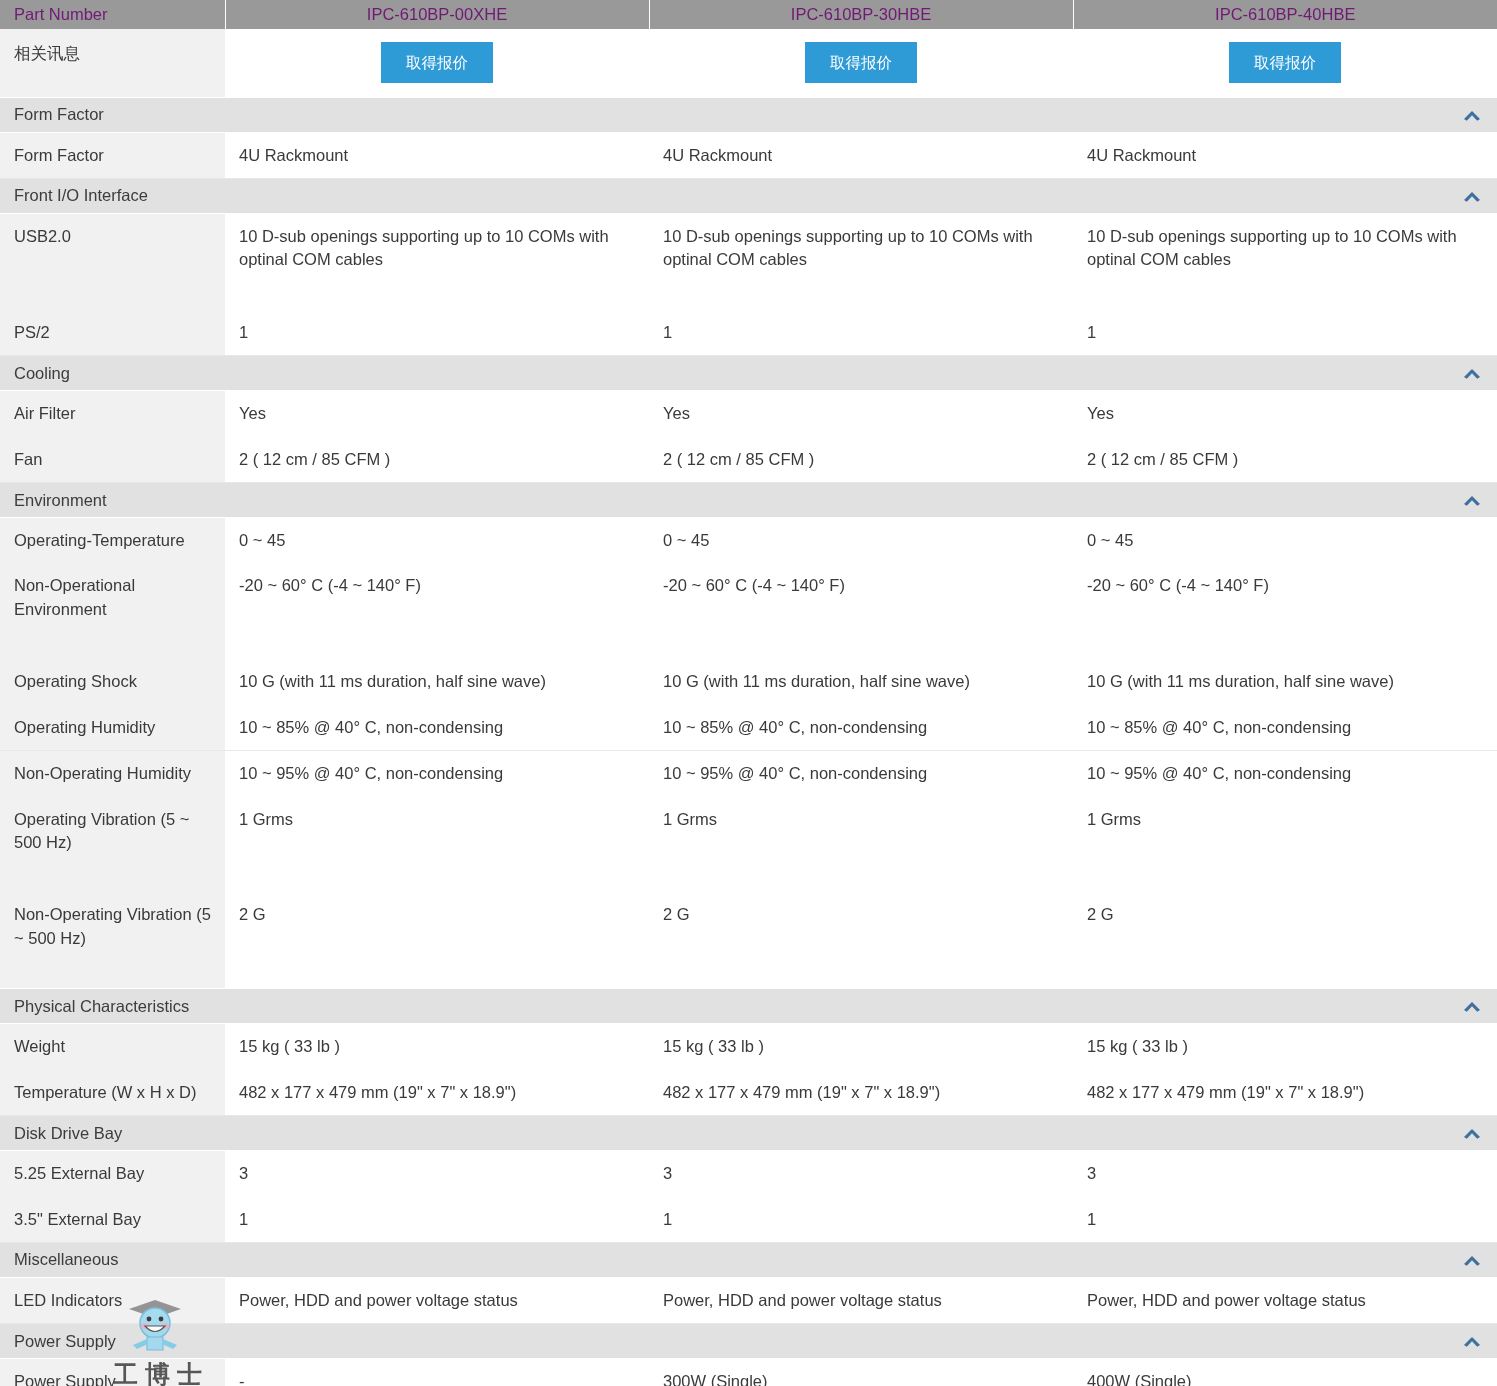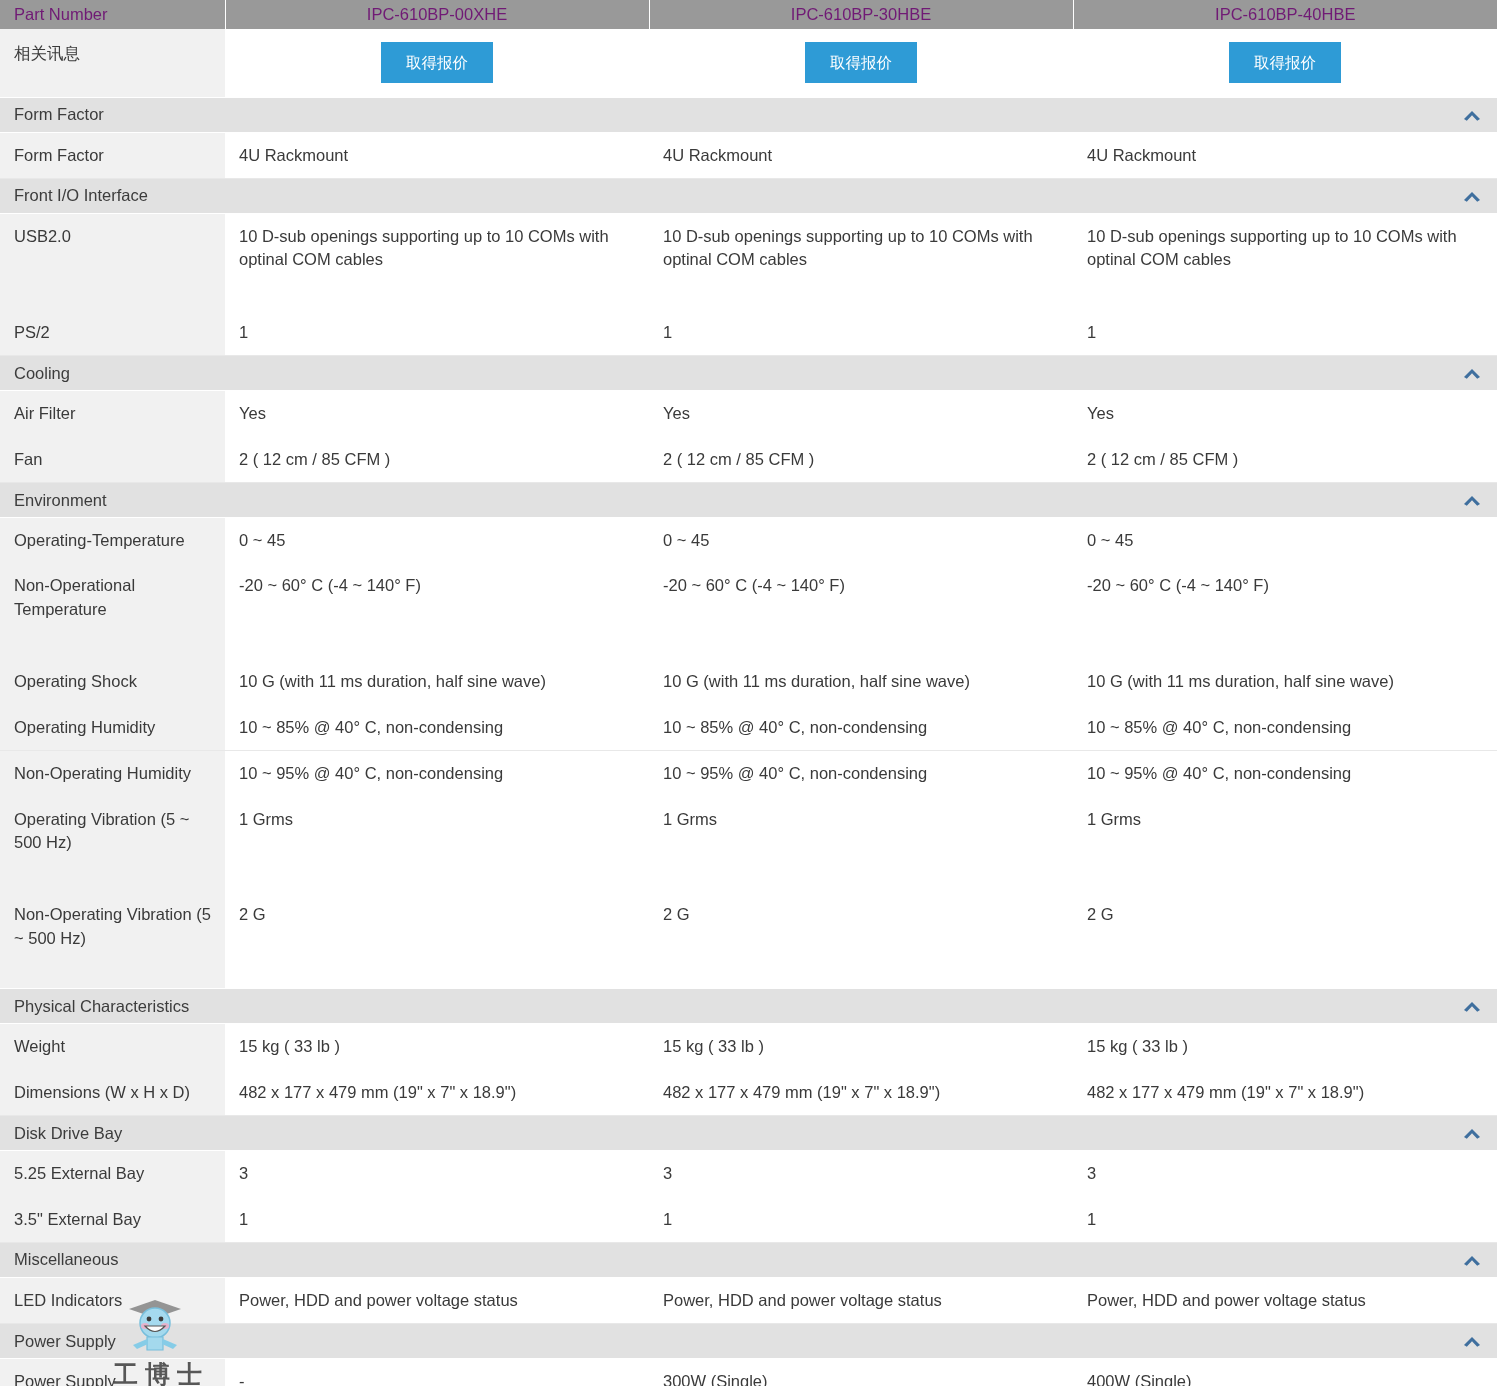--- a/index.html
+++ b/index.html
@@ -232,21 +232,21 @@
             </svg>
           </span></td>
       </tr>
       <tr class="data-row">
         <td class="label-cell">Operating-Temperature</td>
         <td>0 ~ 45</td>
         <td>0 ~ 45</td>
         <td>0 ~ 45</td>
       </tr>
       <tr class="data-row tall">
-        <td class="label-cell">Non-Operational Temperature</td>
+        <td class="label-cell">Non-Operational Environment</td>
         <td>-20 ~ 60° C (-4 ~ 140° F)</td>
         <td>-20 ~ 60° C (-4 ~ 140° F)</td>
         <td>-20 ~ 60° C (-4 ~ 140° F)</td>
       </tr>
       <tr class="data-row">
         <td class="label-cell">Operating Shock</td>
         <td>10 G (with 11 ms duration, half sine wave)</td>
         <td>10 G (with 11 ms duration, half sine wave)</td>
         <td>10 G (with 11 ms duration, half sine wave)</td>
       </tr>
@@ -281,21 +281,21 @@
             </svg>
           </span></td>
       </tr>
       <tr class="data-row">
         <td class="label-cell">Weight</td>
         <td>15 kg ( 33 lb )</td>
         <td>15 kg ( 33 lb )</td>
         <td>15 kg ( 33 lb )</td>
       </tr>
       <tr class="data-row sep">
-        <td class="label-cell">Dimensions (W x H x D)</td>
+        <td class="label-cell">Temperature (W x H x D)</td>
         <td>482 x 177 x 479 mm (19" x 7" x 18.9")</td>
         <td>482 x 177 x 479 mm (19" x 7" x 18.9")</td>
         <td>482 x 177 x 479 mm (19" x 7" x 18.9")</td>
       </tr>
       <tr class="section-row">
         <td colspan="4"><span>Disk Drive Bay</span><span class="chevron-wrap">
             <svg width="22" height="14" viewBox="0 0 22 14">
               <path d="M11 3 L19 11 L16.2 12.8 L11 7.3 L5.8 12.8 L3 11 Z" fill="#3f6f9e"></path>
             </svg>
           </span></td>

